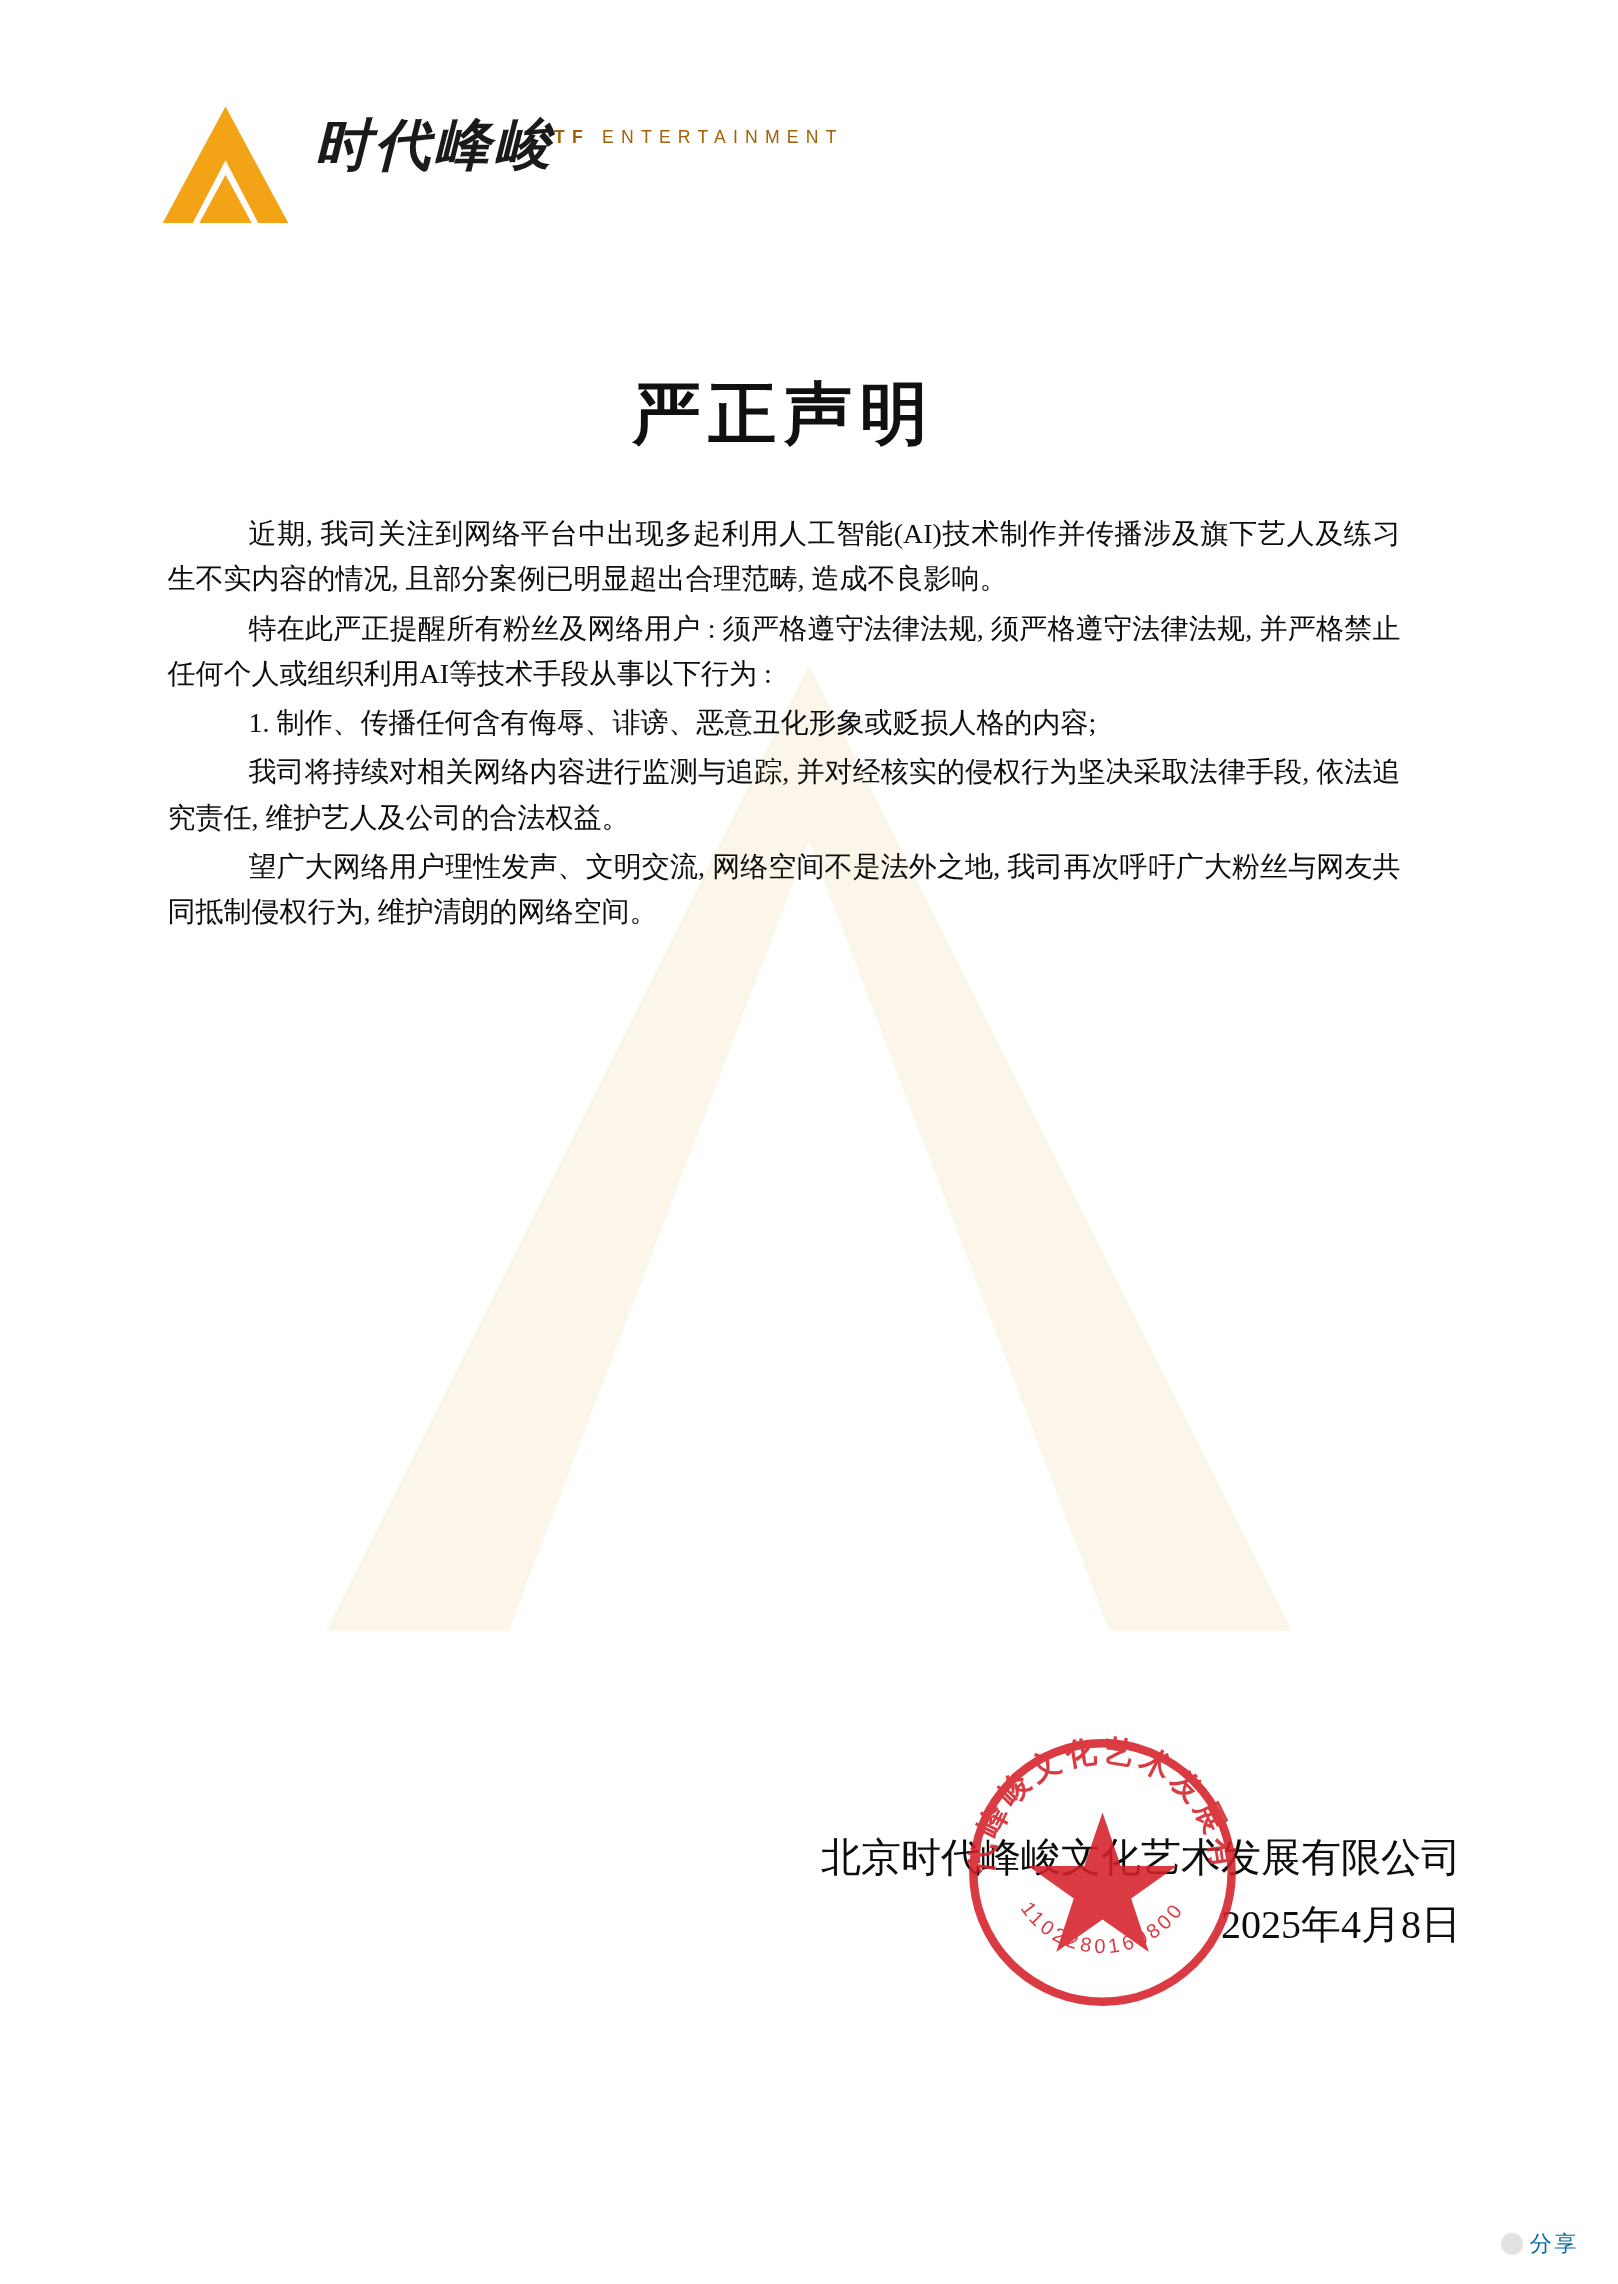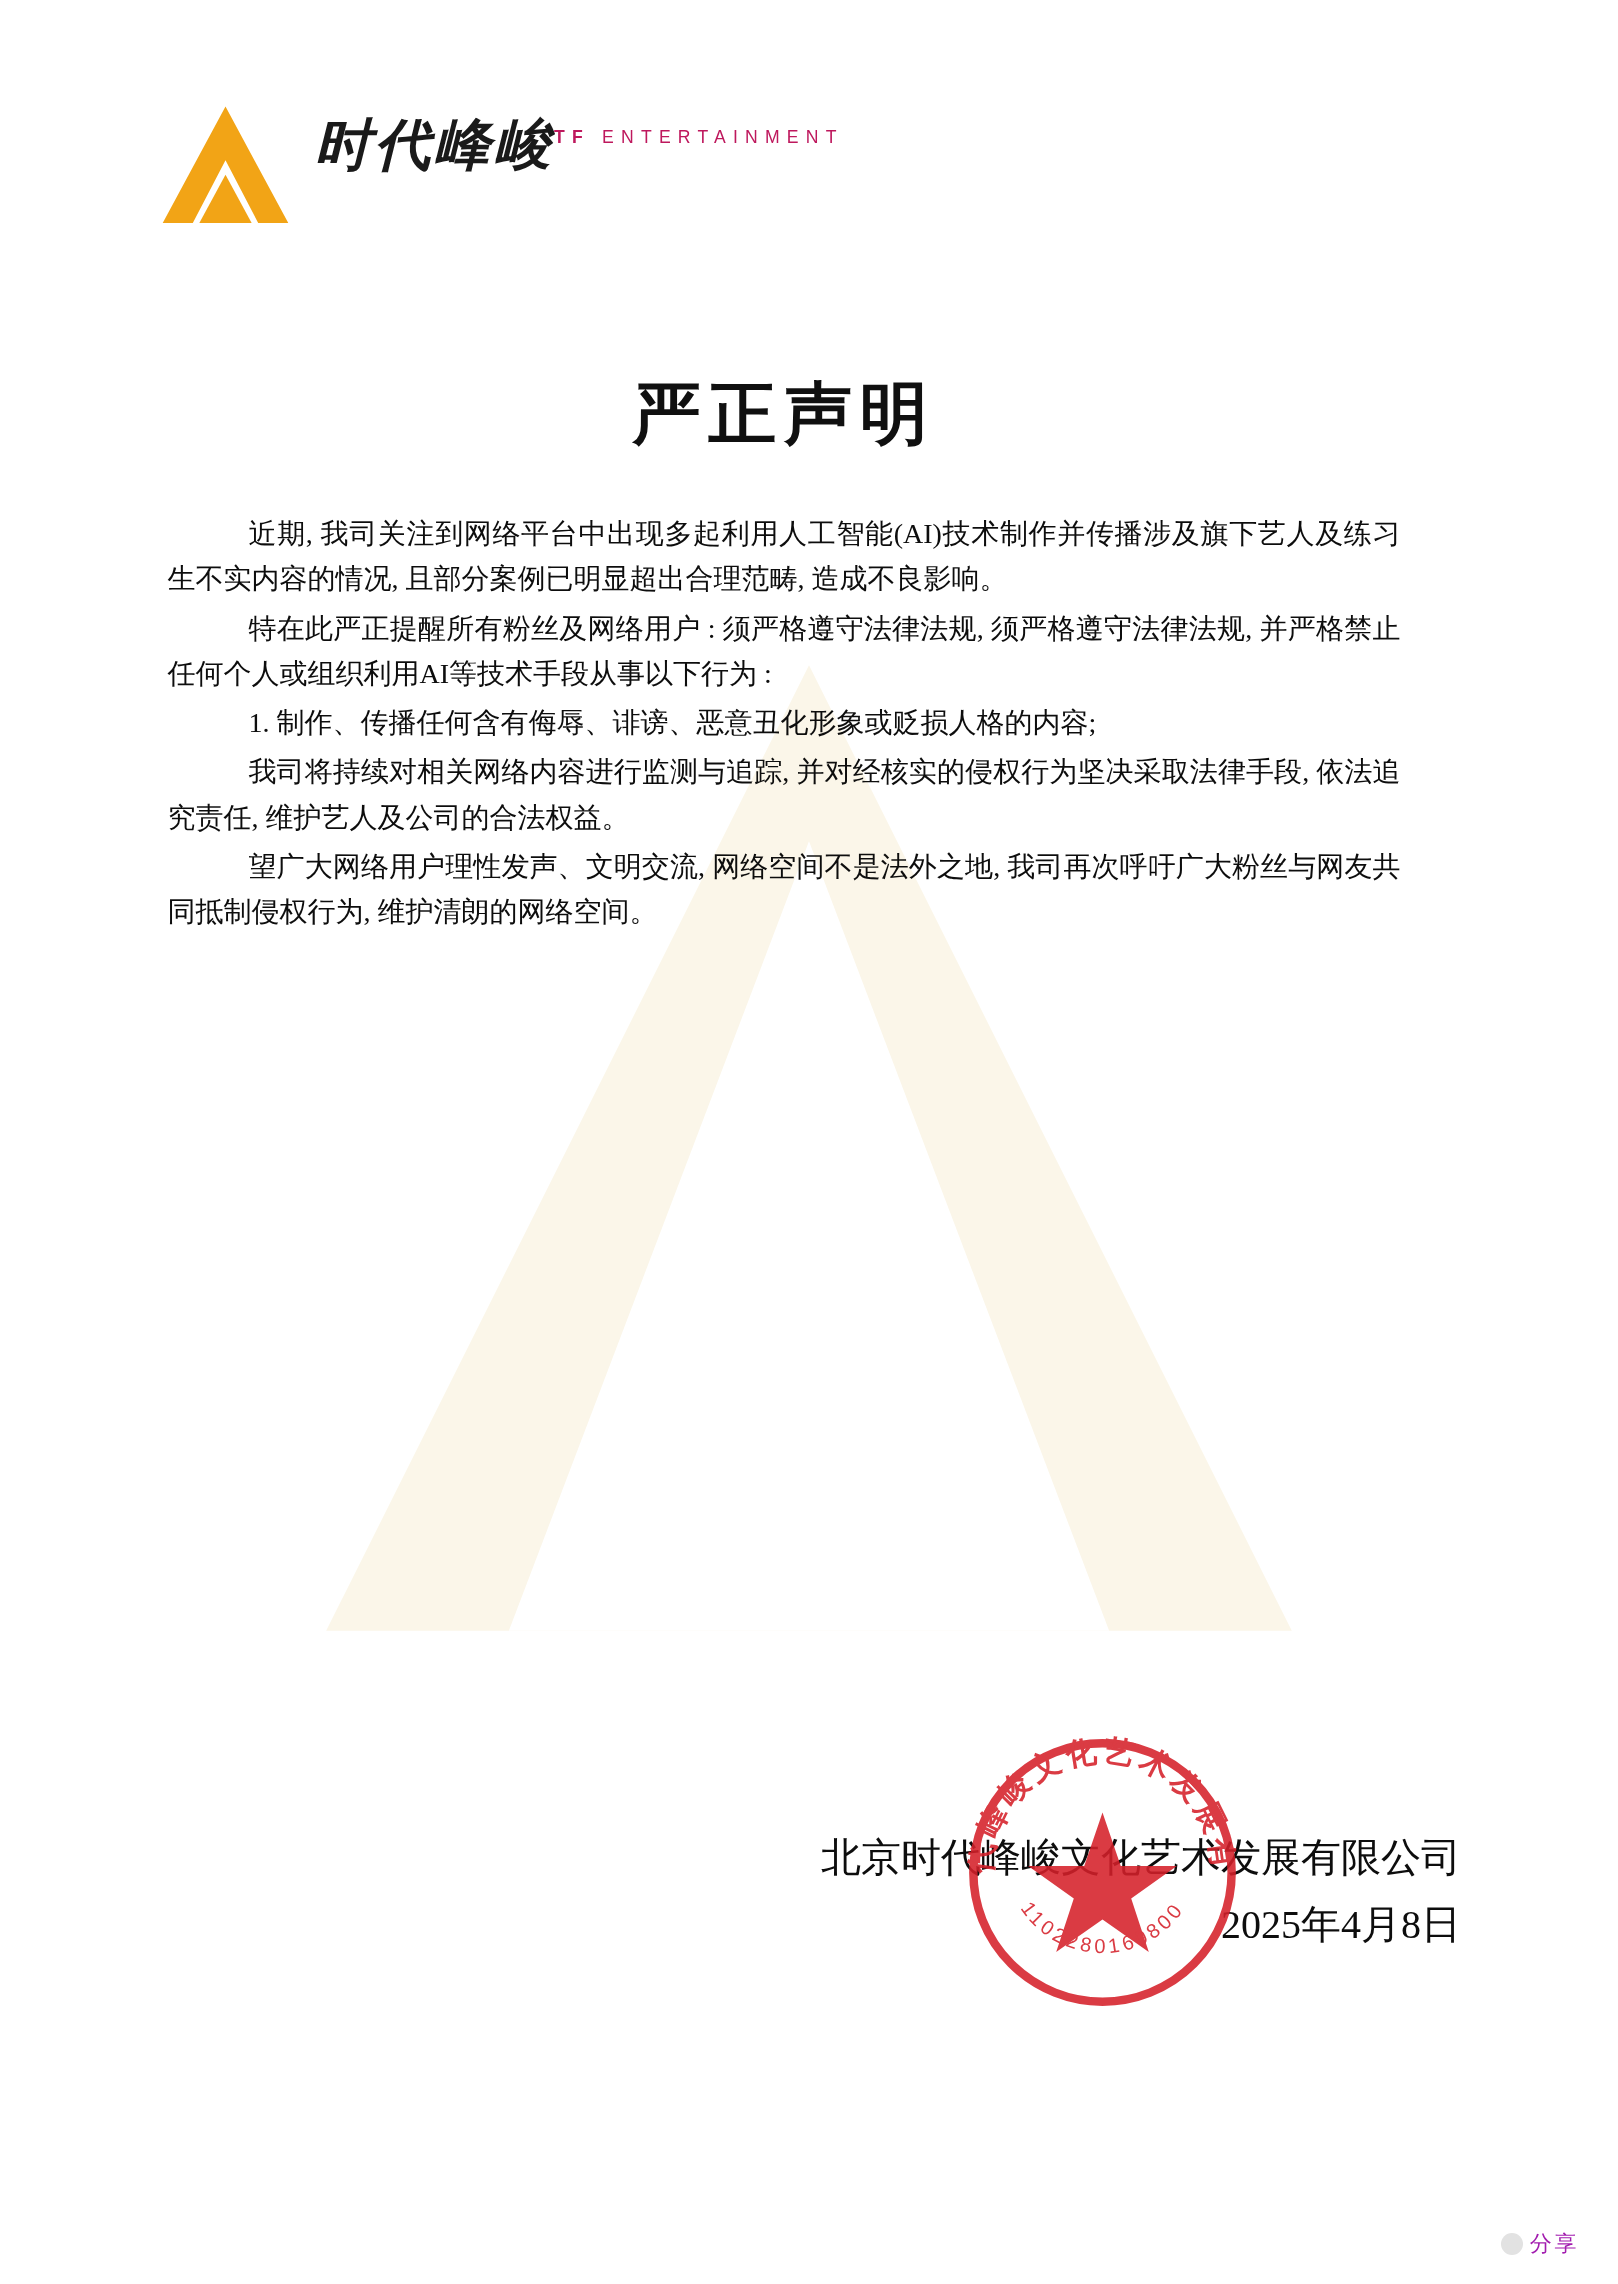--- a/index.html
+++ b/index.html
@@ -56,21 +56,21 @@
     color: #1a1a1a;
     letter-spacing: 3.9px;
     font-style: italic;
     line-height: 1.05;
     white-space: nowrap;
   }
   .logo-en {
     margin-top: 11.7px;
     font-family: "Liberation Sans", sans-serif;
     font-size: 17.6px;
-    color: #be185d;
+    color: #a16207;
     letter-spacing: 7.2px;
     white-space: nowrap;
   }
   .logo-en .tf { font-weight: 700; }
 
   
   .doc {
     position: absolute;
     left: 0;
     top: 0;
@@ -127,21 +127,21 @@
   }
   .seal svg { display: block; width: 100%; height: 100%; }
 
   
   .corner-mark {
     position: absolute;
     right: 39px;
     bottom: 25px;
     font-family: "Liberation Sans", sans-serif;
     font-size: 22px;
-    color: #a21caf;
+    color: #0369a1;
     letter-spacing: 2.6px;
     z-index: 3;
     white-space: nowrap;
   }
   .corner-mark .dot {
     display: inline-block;
     width: 22px; height: 22px;
     border-radius: 50%;
     background: #e2e2e2;
     vertical-align: -3.9px;

